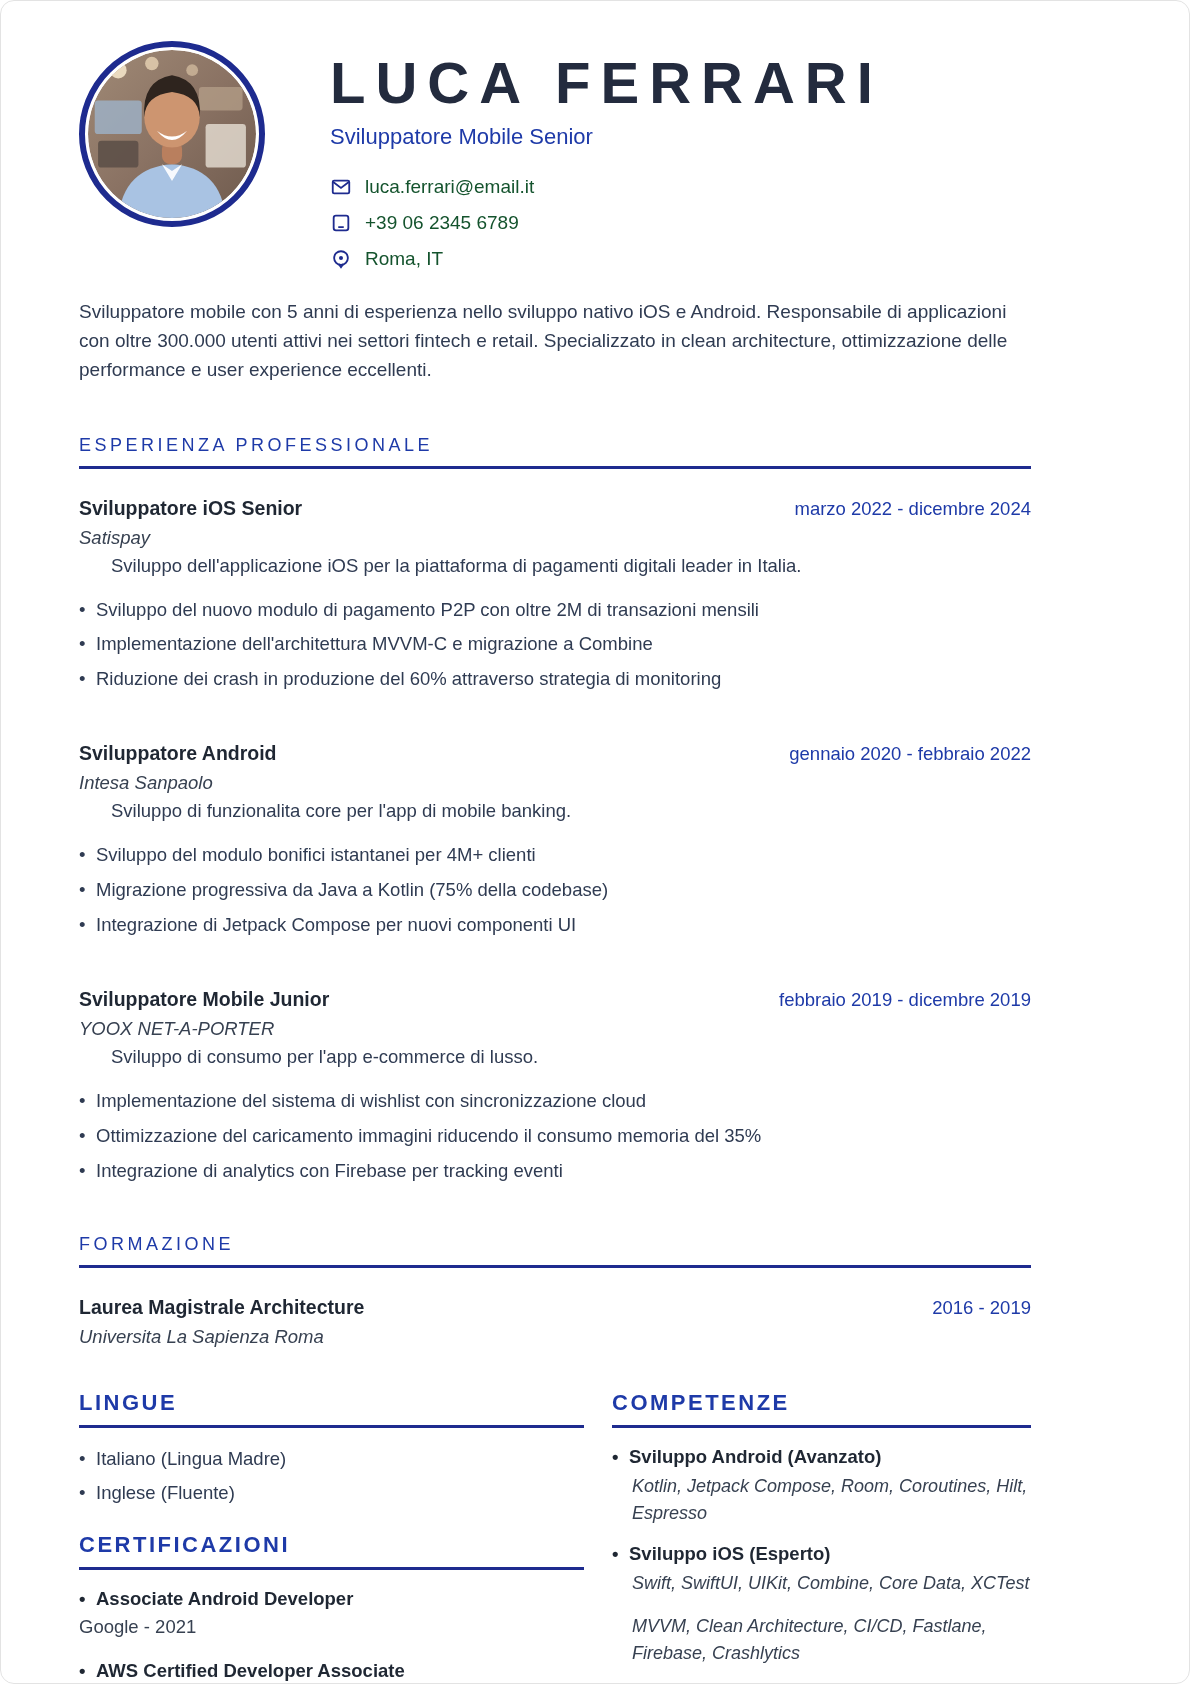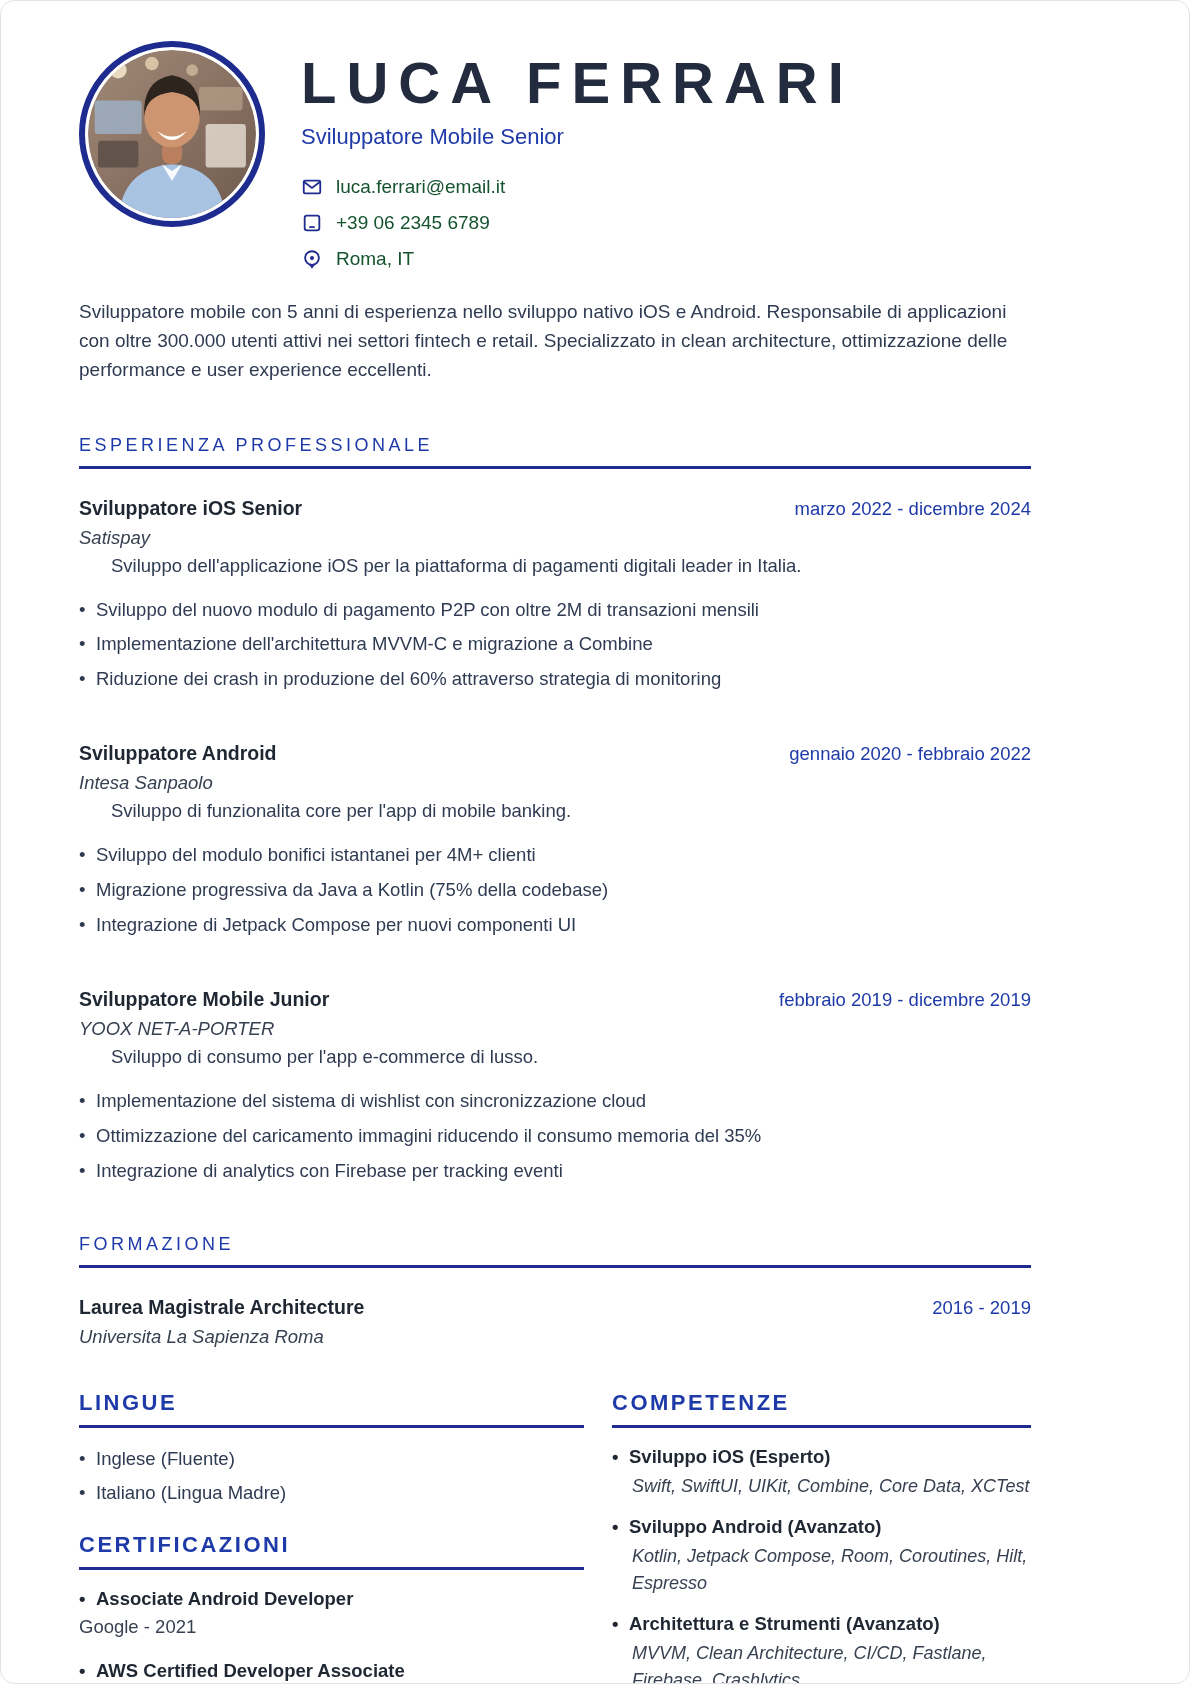--- a/index.html
+++ b/index.html
@@ -20,21 +20,21 @@
   }
   
   .header { display: flex; align-items: flex-start; }
   .photo-ring {
     width: 186px; height: 186px; border-radius: 50%;
     border: 6px solid #1e2b8f;
     padding: 3px; background: #ffffff;
     flex: 0 0 auto;
   }
   .photo-ring svg { width: 100%; height: 100%; display: block; border-radius: 50%; }
-  .header-text { margin-left: 36px; padding-top: 12px; }
+  .header-text { margin-left: 65px; padding-top: 12px; }
   h1.name {
     font-size: 58px; font-weight: bold; letter-spacing: 10px;
     color: #232b3e; line-height: 1.05;
   }
   .subtitle {
     margin-top: 10px; font-size: 22px; font-weight: 500; color: #1e3aa8;
   }
   .contacts { list-style: none; margin-top: 26px; }
   .contacts li { display: flex; align-items: center; margin-bottom: 14px; font-size: 19px; color: #14532d; }
   .cicon { width: 22px; height: 22px; margin-right: 13px; display: inline-flex; }
@@ -216,22 +216,22 @@
     </article>
   </section>
 
   <div class="columns">
     <div class="col">
 
       <section class="sub-section">
         <h3 class="sub-heading">LINGUE</h3>
         <div class="sub-rule"></div>
         <ul class="plain">
+          <li>Italiano (Lingua Madre)</li>
           <li>Inglese (Fluente)</li>
-          <li>Italiano (Lingua Madre)</li>
         </ul>
       </section>
 
       <section class="sub-section">
         <h3 class="sub-heading">CERTIFICAZIONI</h3>
         <div class="sub-rule"></div>
         <div class="cert">
           <div class="cert-name">Associate Android Developer</div>
           <div class="cert-issuer">Google - 2021</div>
         </div>
@@ -242,29 +242,28 @@
       </section>
 
     </div>
     <div class="col">
 
       <section class="sub-section">
         <h3 class="sub-heading">COMPETENZE</h3>
         <div class="sub-rule"></div>
         <div class="skills-list">
           <div class="skill">
+            <div class="skill-name">Sviluppo Android (Avanzato)</div>
+            <div class="skill-detail">Kotlin, Jetpack Compose, Room, Coroutines, Hilt, Espresso</div>
+          </div>
+          <div class="skill">
             <div class="skill-name">Sviluppo iOS (Esperto)</div>
             <div class="skill-detail">Swift, SwiftUI, UIKit, Combine, Core Data, XCTest</div>
           </div>
           <div class="skill">
-            <div class="skill-name">Sviluppo Android (Avanzato)</div>
-            <div class="skill-detail">Kotlin, Jetpack Compose, Room, Coroutines, Hilt, Espresso</div>
-          </div>
-          <div class="skill">
-            <div class="skill-name">Architettura e Strumenti (Avanzato)</div>
             <div class="skill-detail">MVVM, Clean Architecture, CI/CD, Fastlane, Firebase, Crashlytics</div>
           </div>
         </div>
       </section>
 
     </div>
   </div>
 
 </div>
 

